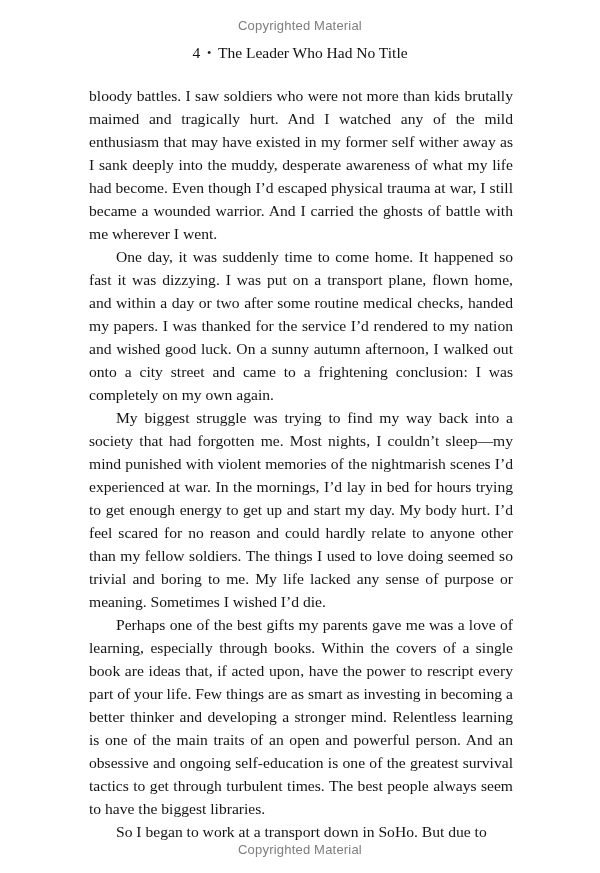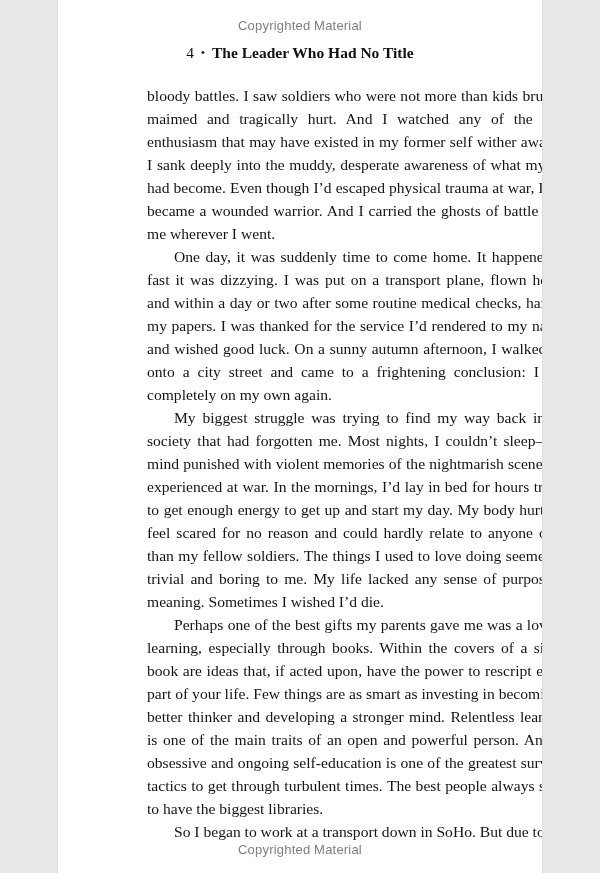--- a/index.html
+++ b/index.html
@@ -1,19 +1,19 @@
 <!DOCTYPE html>
 <html><head>
 <meta charset="utf-8">
 <style>
   * { margin: 0; padding: 0; box-sizing: border-box; }
   html, body { background: #e9e9e9; }
   .page {
     position: relative;
-    width: 484px;
+    width: 600px;
     height: 873px;
     margin: 0 auto;
     background: #ffffff;
     font-family: "Liberation Serif", serif;
     color: #141414;
     overflow: hidden;
     box-shadow: 0 0 2px rgba(0,0,0,0.15);
   }
   .copyright {
     position: absolute;
@@ -38,21 +38,21 @@
     font-weight: 400;
     margin-right: 7px;
   }
   .running-header .sep {
     font-weight: 700;
     font-size: 11px;
     vertical-align: 2px;
     margin-right: 7px;
   }
   .running-header .booktitle {
-    font-weight: 700;
+    font-weight: 400;
   }
   .body-text {
     position: absolute;
     top: 84px;
     left: 89px;
     width: 424px;
     font-size: 15.6px;
     line-height: 23px;
     text-align: justify;
   }

